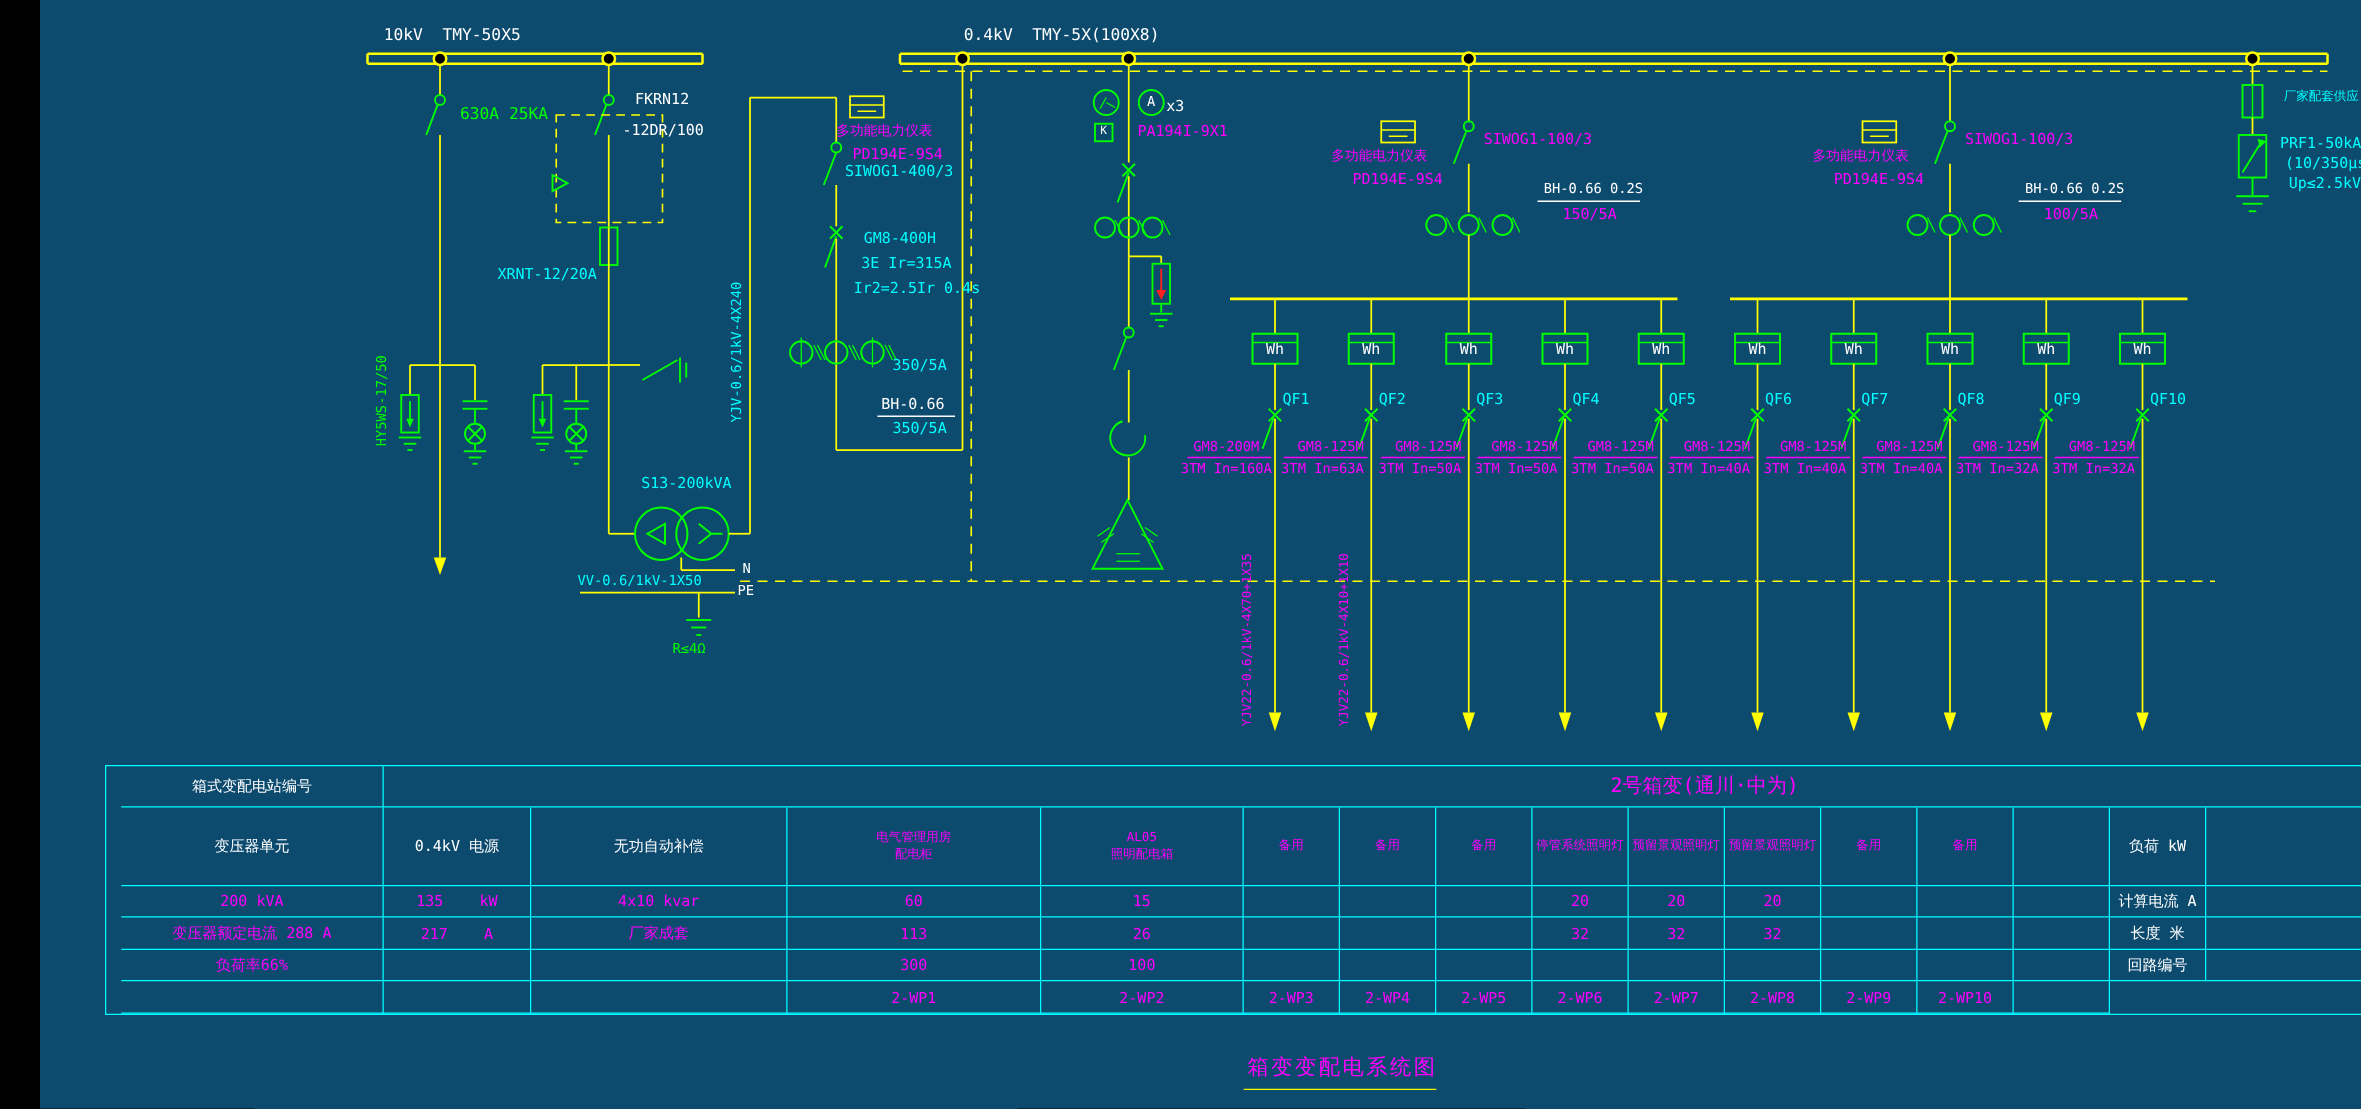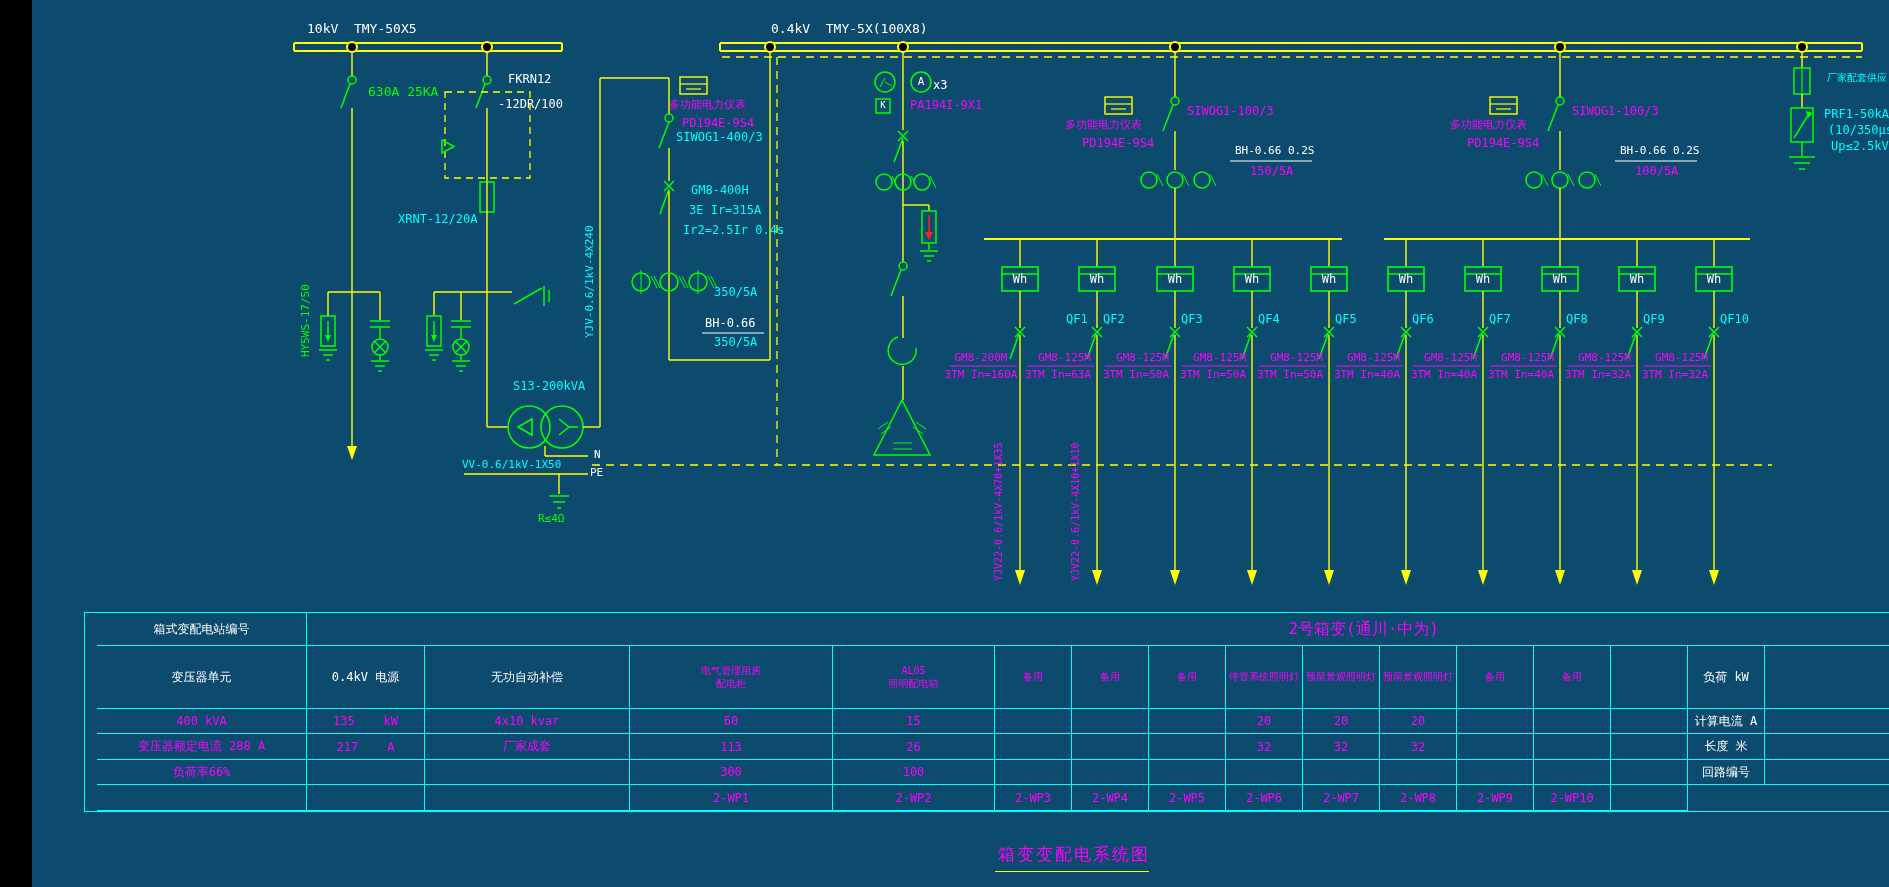--- a/index.html
+++ b/index.html
@@ -443,21 +443,21 @@
   <div class="tc mg small"><span>备用</span></div>
   <div class="tc mg small"><span>停管系统照明灯</span></div>
   <div class="tc mg small"><span>预留景观照明灯</span></div>
   <div class="tc mg small"><span>预留景观照明灯</span></div>
   <div class="tc mg small"><span>备用</span></div>
   <div class="tc mg small"><span>备用</span></div>
   <div class="tc"></div>
 
   <div class="tc">负荷 kW</div>
   <div class="tc"></div>
-  <div class="tc mg">400 kVA</div>
+  <div class="tc mg">200 kVA</div>
   <div class="tc mg">135    kW</div>
   <div class="tc mg">4x10 kvar</div>
   <div class="tc mg">60</div>
   <div class="tc mg">15</div>
   <div class="tc mg"></div>
   <div class="tc mg"></div>
   <div class="tc mg"></div>
   <div class="tc mg">20</div>
   <div class="tc mg">20</div>
   <div class="tc mg">20</div>
@@ -514,21 +514,21 @@
   <div class="tc mg">2-WP8</div>
   <div class="tc mg">2-WP9</div>
   <div class="tc mg">2-WP10</div>
   <div class="tc"></div>
 </div>
 
 <span class="lbl m" style="left:966px;top:845px;font-size:17px;letter-spacing:2px">箱变变配电系统图</span>
 <div id="title-underline"></div>
 
 <span class="lbl w f12" style="left: 970px; top: 273px; width: 36px; text-align: center;">Wh</span>
-    <span class="lbl c f12" style="left: 1034px; top: 313px;">QF1</span>
+    <span class="lbl c f12" style="left: 994px; top: 313px;">QF1</span>
     <span class="lbl m f11" style="left: 916px; top: 352px; width: 66px; text-align: center;">GM8-200M</span>
     <span class="lbl m f11" style="left: 912px; top: 369px; width: 74px; text-align: center;">3TM In=160A</span>
     <span class="vlabel m f10" style="left: 962px; top: 581px;">YJV22-0.6/1kV-4X70+1X35</span>
     <span class="lbl w f12" style="left: 1047px; top: 273px; width: 36px; text-align: center;">Wh</span>
     <span class="lbl c f12" style="left: 1071px; top: 313px;">QF2</span>
     <span class="lbl m f11" style="left: 993px; top: 352px; width: 66px; text-align: right;">GM8-125M</span>
     <span class="lbl m f11" style="left: 989px; top: 369px; width: 74px; text-align: center;">3TM In=63A</span>
     <span class="vlabel m f10" style="left: 1039px; top: 581px;">YJV22-0.6/1kV-4X10+1X10</span>
     <span class="lbl w f12" style="left: 1125px; top: 273px; width: 36px; text-align: center;">Wh</span>
     <span class="lbl c f12" style="left: 1149px; top: 313px;">QF3</span>

